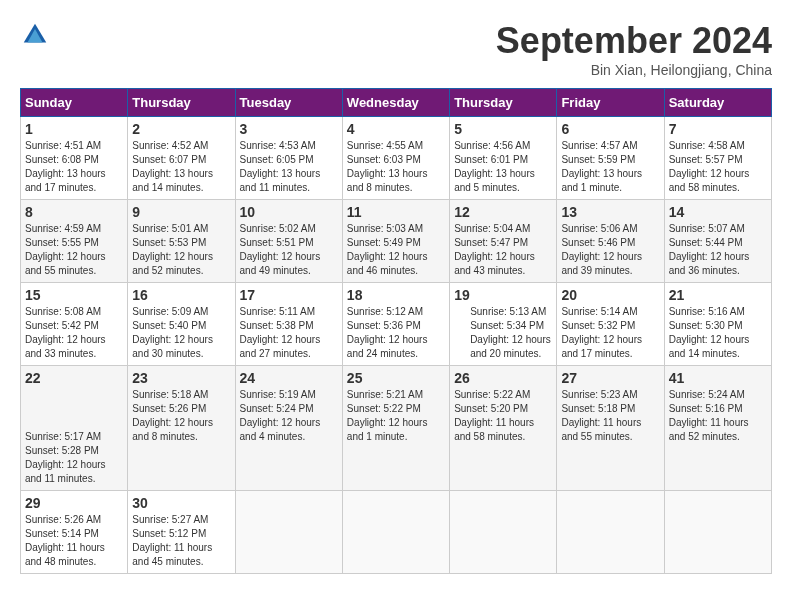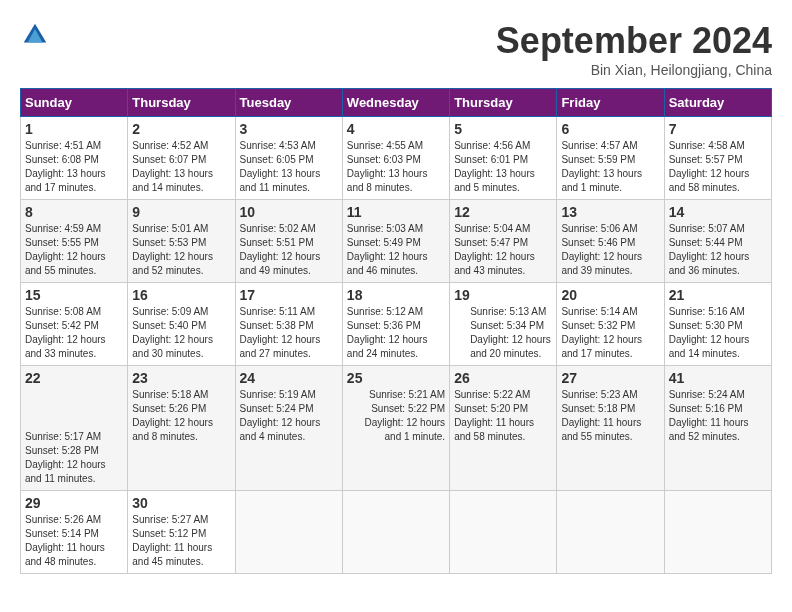--- a/index.html
+++ b/index.html
@@ -286,21 +286,21 @@
         </td>
         <td>
           <span class="day-num">24</span>
           <div class="day-info" style="white-space: pre-line;">Sunrise: 5:19 AM
 Sunset: 5:24 PM
 Daylight: 12 hours
 and 4 minutes.</div>
         </td>
         <td>
           <span class="day-num">25</span>
-          <div class="day-info" style="white-space: pre-line; text-align: right;">Sunrise: 5:21 AM
+          <div class="day-info" style="white-space: pre-line;">Sunrise: 5:21 AM
 Sunset: 5:22 PM
 Daylight: 12 hours
 and 1 minute.</div>
         </td>
         <td>
           <span class="day-num">26</span>
           <div class="day-info" style="white-space: pre-line;">Sunrise: 5:22 AM
 Sunset: 5:20 PM
 Daylight: 11 hours
 and 58 minutes.</div>

